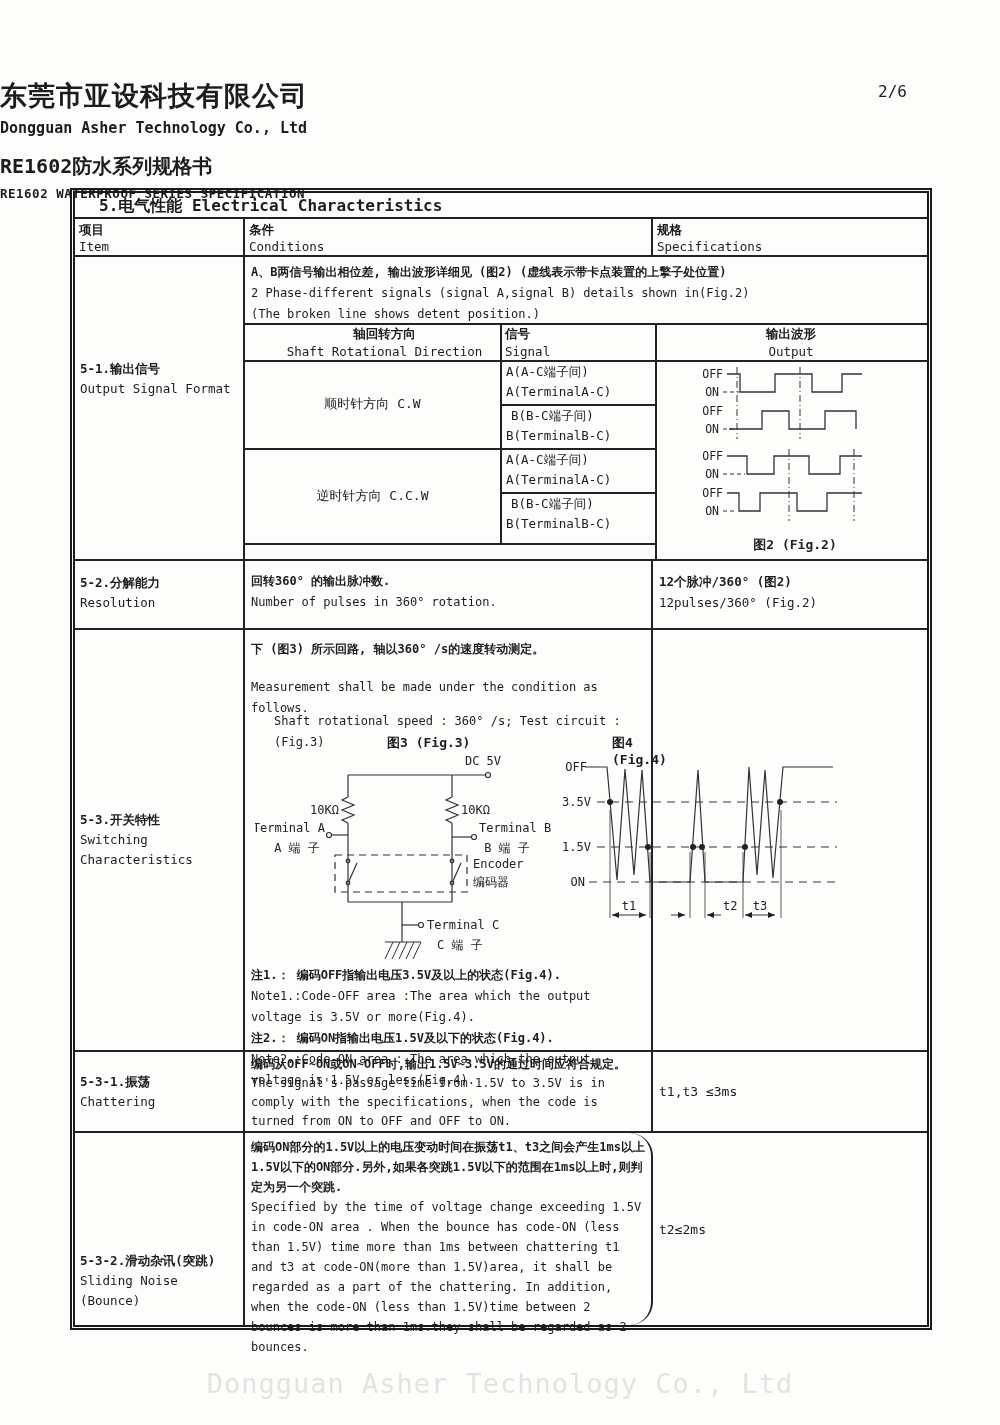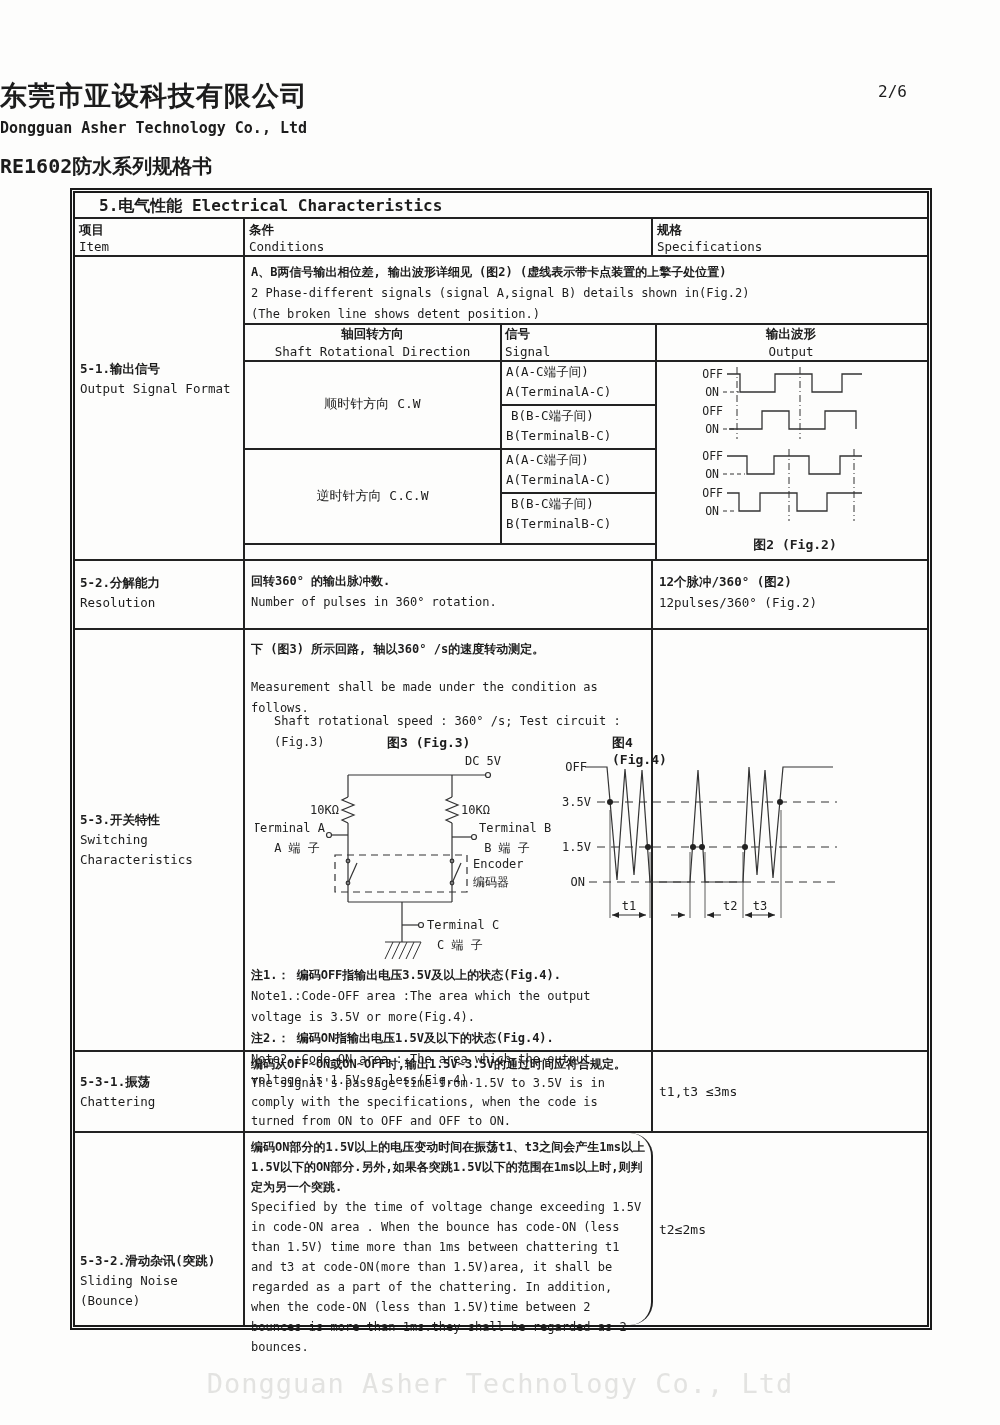--- a/index.html
+++ b/index.html
@@ -46,20 +46,21 @@
 </style>
 </head>
 <body>
 
 <div class="page">
 
   <div class="doc-header">
     <div class="company-cn">东莞市亚设科技有限公司</div>
     <div class="company-en">Dongguan Asher Technology Co., Ltd</div>
     <div class="doc-title-cn">RE1602防水系列规格书</div>
+    <div class="doc-title-en">RE1602 WATERPROOF SERIES SPECIFICATION</div>
   </div>
   <div class="page-num">2/6</div>
 
   <div class="spec-table">
 
     <div class="t-row" style="height:26px;">
       <div class="section-title">5.电气性能 Electrical  Characteristics</div>
     </div>
 
     <div class="t-row" style="height:38px;">
@@ -92,21 +93,21 @@
 
         <div class="hline" style="left:0;top:66px;width:682px;"></div>
         <div class="hline" style="left:0;top:103px;width:682px;"></div>
         <div class="hline" style="left:255px;top:147px;width:155px;"></div>
         <div class="hline" style="left:0;top:191px;width:410px;"></div>
         <div class="hline" style="left:255px;top:235px;width:155px;"></div>
         <div class="hline" style="left:0;top:286px;width:410px;"></div>
         <div class="vline" style="left:255px;top:66px;height:220px;"></div>
         <div class="vline" style="left:410px;top:66px;height:236px;"></div>
 
-        <div class="abs inner-hdr" style="left:0;top:67px;width:255px;">
+        <div class="abs inner-hdr" style="left:12px;top:67px;width:255px;">
           <span class="cn blk">轴回转方向</span>
           <span class="blk">Shaft Rotational Direction</span>
         </div>
         <div class="abs inner-hdr" style="left:260px;top:67px;width:150px;text-align:left;">
           <span class="cn blk">信号</span>
           <span class="blk">Signal</span>
         </div>
         <div class="abs inner-hdr" style="left:412px;top:67px;width:268px;">
           <span class="cn blk">输出波形</span>
           <span class="blk">Output</span>

